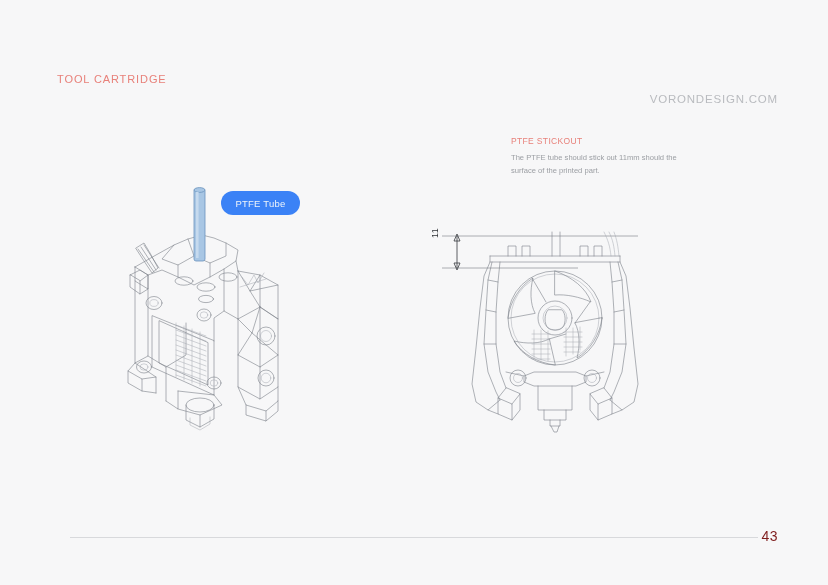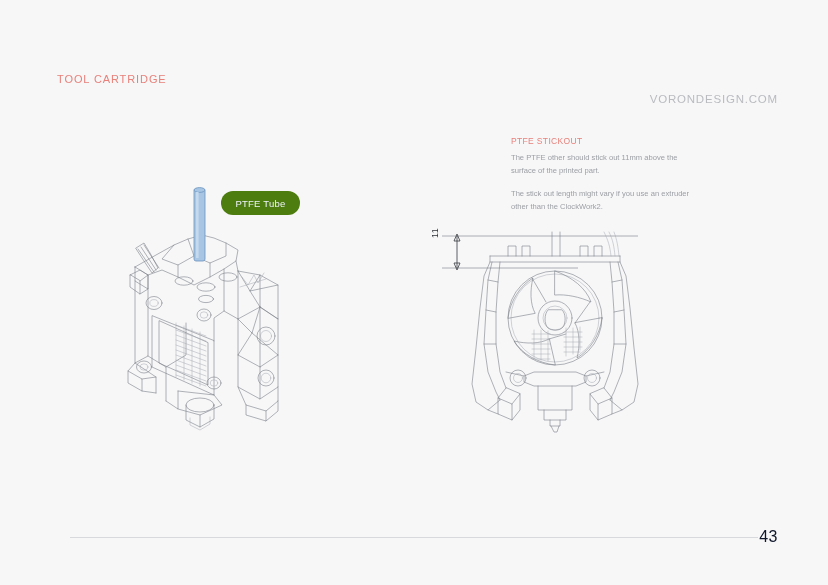--- a/index.html
+++ b/index.html
@@ -32,21 +32,21 @@
   }
   .note-p{
     font-size:7.6px;line-height:12.5px;color:#9b9ea3;
     margin:0 0 11px 0;
   }
 
   
   .pill{
     position:absolute;left:221px;top:191px;
     width:79px;height:24px;border-radius:12px;
-    background:#4d7c0f;
+    background:#3b82f6;
     display:flex;align-items:center;justify-content:center;
     box-shadow:0 0 0 0 rgba(0,0,0,0);
   }
   .pill span{
     font-size:9.5px;color:#eef4fa;letter-spacing:.2px;
   }
 
   
   .fig{position:absolute;}
   .fig svg{display:block;overflow:visible;}
@@ -69,21 +69,21 @@
     letter-spacing:.5px;
   }
 
   
   .rule{
     position:absolute;left:70px;right:70px;top:537px;
     height:1px;background:#d8d9dc;
   }
   .page-num{
     position:absolute;right:50px;top:528px;
-    font-size:16px;color:#0f172a;letter-spacing:.5px;
+    font-size:14px;color:#7f1d1d;letter-spacing:.5px;
   }
 </style>
 </head>
 <body>
 
 <div class="page">
 
   <div class="section-title">TOOL CARTRIDGE</div>
 
   <div class="site-url">VORONDESIGN.COM</div>
@@ -189,22 +189,21 @@
       <rect class="tube-hi" x="6" y="6" width="2.6" height="66"></rect>
     </svg>
   </div>
 
   <div class="pill">
     <span>PTFE Tube</span>
   </div>
 
   <div class="note">
     <div class="note-heading">PTFE STICKOUT</div>
-    <p class="note-p">The PTFE other should stick out 11mm above the surface of the printed part.</p>
-    <p class="note-p">The stick out length might vary if you use an extruder other than the ClockWork2.</p>
+    <p class="note-p">The PTFE tube should stick out 11mm should the surface of the printed part.</p>
   </div>
 
   <div class="dim">
     <svg width="230" height="46" viewBox="0 0 230 46">
 
       <line class="extln" x1="14" y1="6" x2="210" y2="6"></line>
       <line class="extln" x1="14" y1="38" x2="150" y2="38"></line>
 
       <line class="dimln" x1="29" y1="6" x2="29" y2="38"></line>
       <path class="dimln" d="M26 11 L29 4 L32 11 Z" fill="#35383d"></path>

